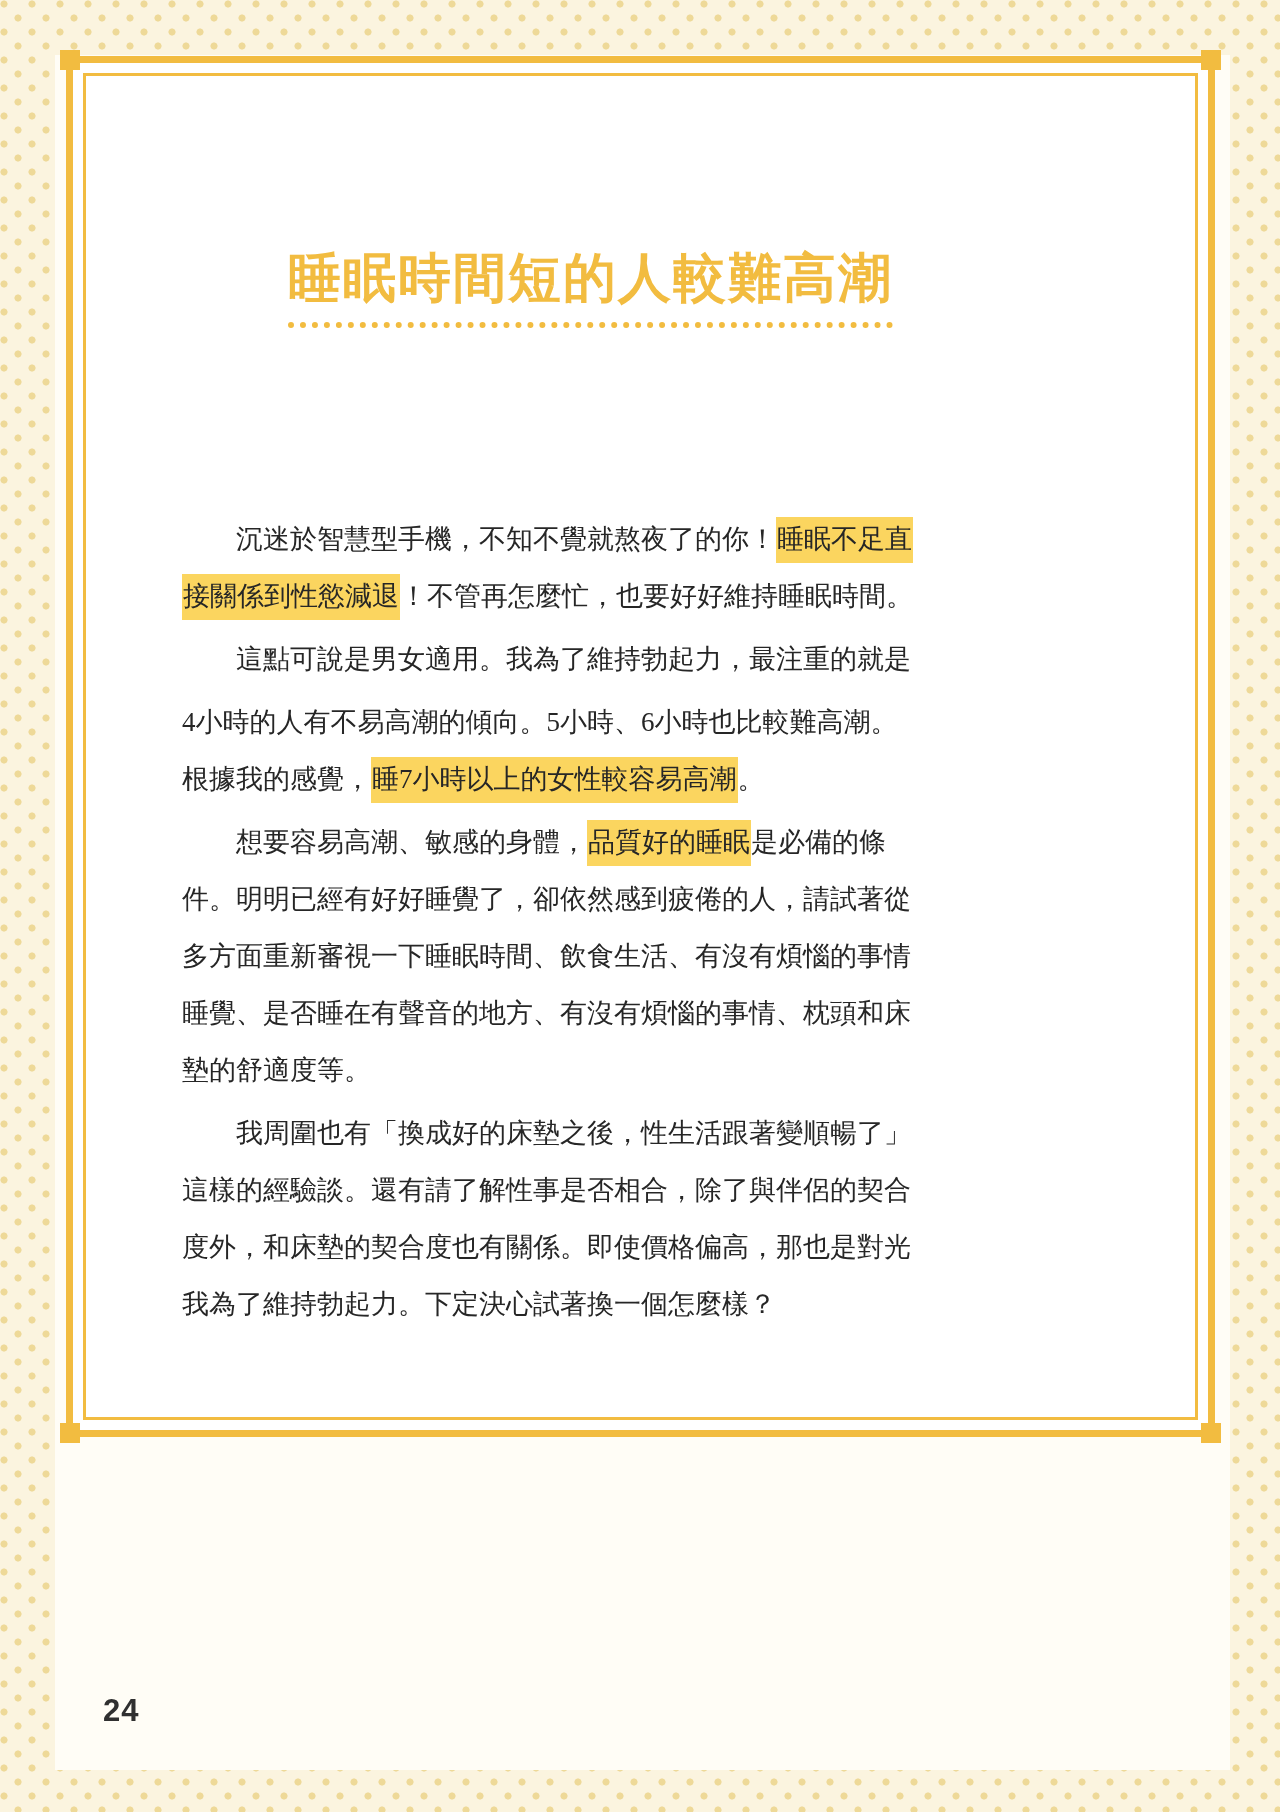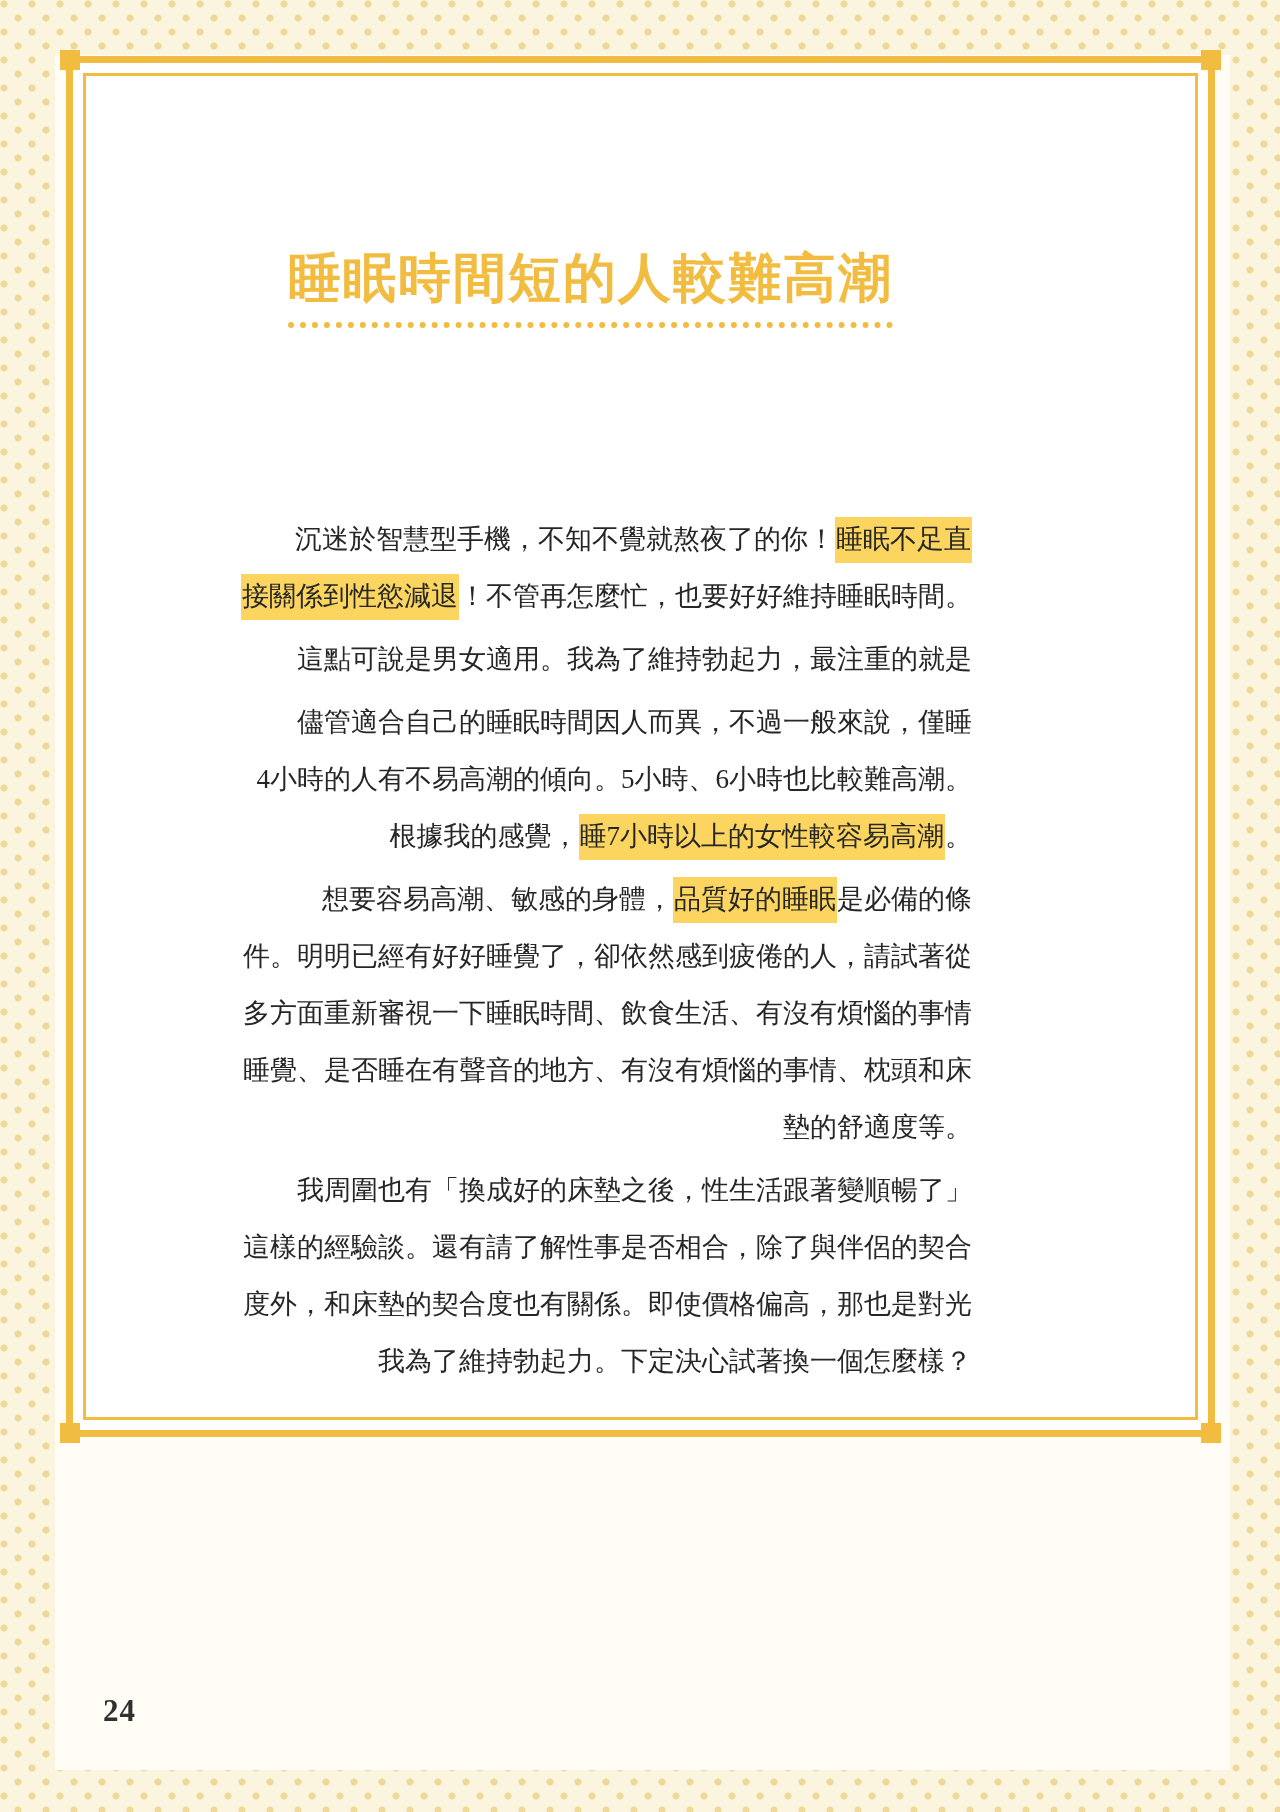--- a/index.html
+++ b/index.html
@@ -54,35 +54,35 @@
     margin-top:7px;
     height:0;
     border-bottom:6px dotted var(--accent);
   }
 
   .body-text{
     position:absolute;left:109px;top:448px;width:790px;
     font-size:27px;
     color:#262626;
   }
-  .para{margin:0 0 6px 0;text-align:right;}
+  .para{margin:0 0 6px 0;}
   .line{
     height:57px;line-height:57px;
     white-space:nowrap;
     letter-spacing:0px;
   }
   .line.indent{padding-left:54px;}
   .hl{
     background:var(--hl);
     padding:7px 1px 9px 1px;
   }
 
   .page-number{
     position:absolute;left:103px;top:1693px;
-    font-family:Liberation Serif, serif;
+    font-family:Liberation Sans, sans-serif;
     font-weight:700;
     font-size:31px;
     color:#303030;
     letter-spacing:1px;
   }
 </style>
 </head>
 <body style="--accent: #f2bc40; --hl: #fbd55f;">
 
 <div class="paper"></div>
@@ -101,21 +101,20 @@
 
   <div class="body-text">
       <div class="para">
         <div class="line indent"><span class="">沉迷於智慧型手機，不知不覺就熬夜了的你！</span><span class="hl">睡眠不足直</span></div>
         <div class="line"><span class="hl">接關係到性慾減退</span><span class="">！不管再怎麼忙，也要好好維持睡眠時間。</span></div>
       </div>
       <div class="para">
         <div class="line indent"><span class="">這點可說是男女適用。我為了維持勃起力，最注重的就是</span></div>
       </div>
       <div class="para">
-        <div class="line indent"><span class="">儘管適合自己的睡眠時間因人而異，不過一般來說，僅睡</span></div>
         <div class="line"><span class="">4小時的人有不易高潮的傾向。5小時、6小時也比較難高潮。</span></div>
         <div class="line"><span class="">根據我的感覺，</span><span class="hl">睡7小時以上的女性較容易高潮</span><span class="">。</span></div>
       </div>
       <div class="para">
         <div class="line indent"><span class="">想要容易高潮、敏感的身體，</span><span class="hl">品質好的睡眠</span><span class="">是必備的條</span></div>
         <div class="line"><span class="">件。明明已經有好好睡覺了，卻依然感到疲倦的人，請試著從</span></div>
         <div class="line"><span class="">多方面重新審視一下睡眠時間、飲食生活、有沒有煩惱的事情</span></div>
         <div class="line"><span class="">睡覺、是否睡在有聲音的地方、有沒有煩惱的事情、枕頭和床</span></div>
         <div class="line"><span class="">墊的舒適度等。</span></div>
       </div>

